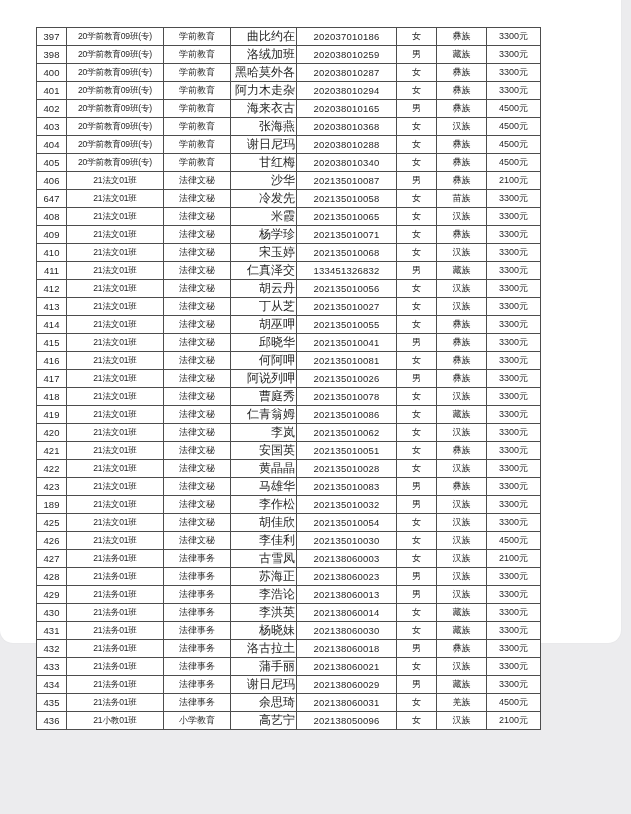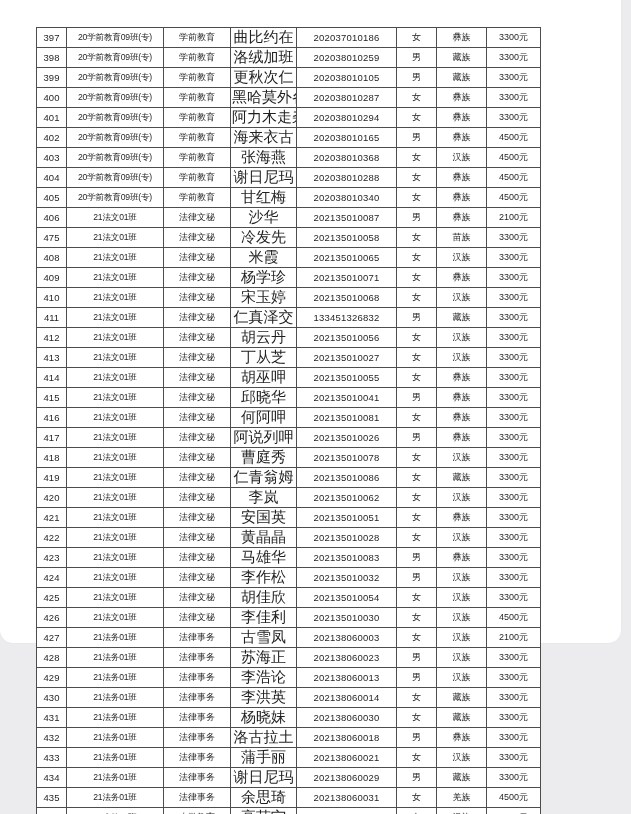--- a/index.html
+++ b/index.html
@@ -46,21 +46,21 @@
     vertical-align: middle;
     font-size: 9.5px;
     color: #1f1f1f;
     white-space: nowrap;
     overflow: hidden;
     background: #ffffff;
   }
   table.doc-table td.col-0 { font-size: 9.5px; }
   table.doc-table td.col-1 { font-size: 8.6px; letter-spacing: -0.2px; }
   table.doc-table td.col-2 { font-size: 9px; }
-  table.doc-table td.col-3 { font-size: 15px; }
+  table.doc-table td.col-3 { font-size: 12px; text-align: right; }
   table.doc-table td.col-4 { font-size: 9.5px; letter-spacing: 0.2px; margin-top: 28px; }
   table.doc-table td.col-5 { font-size: 9px; }
   table.doc-table td.col-6 { font-size: 9px; }
   table.doc-table td.col-7 { font-size: 9px; }
   col.c0 { width: 30px; }
   col.c1 { width: 97px; }
   col.c2 { width: 67px; }
   col.c3 { width: 66px; }
   col.c4 { width: 100px; }
   col.c5 { width: 40px; }
@@ -98,30 +98,20 @@
           <td class="col-0">398</td>
           <td class="col-1">20学前教育09班(专)</td>
           <td class="col-2">学前教育</td>
           <td class="col-3">洛绒加班</td>
           <td class="col-4">202038010259</td>
           <td class="col-5">男</td>
           <td class="col-6">藏族</td>
           <td class="col-7">3300元</td>
         </tr>
         <tr>
-          <td class="col-0">399</td>
-          <td class="col-1">20学前教育09班(专)</td>
-          <td class="col-2">学前教育</td>
-          <td class="col-3">更秋次仁</td>
-          <td class="col-4">202038010105</td>
-          <td class="col-5">男</td>
-          <td class="col-6">藏族</td>
-          <td class="col-7">3300元</td>
-        </tr>
-        <tr>
           <td class="col-0">400</td>
           <td class="col-1">20学前教育09班(专)</td>
           <td class="col-2">学前教育</td>
           <td class="col-3">黑哈莫外各</td>
           <td class="col-4">202038010287</td>
           <td class="col-5">女</td>
           <td class="col-6">彝族</td>
           <td class="col-7">3300元</td>
         </tr>
         <tr>
@@ -178,21 +168,21 @@
           <td class="col-0">406</td>
           <td class="col-1">21法文01班</td>
           <td class="col-2">法律文秘</td>
           <td class="col-3">沙华</td>
           <td class="col-4">202135010087</td>
           <td class="col-5">男</td>
           <td class="col-6">彝族</td>
           <td class="col-7">2100元</td>
         </tr>
         <tr>
-          <td class="col-0">475</td>
+          <td class="col-0">647</td>
           <td class="col-1">21法文01班</td>
           <td class="col-2">法律文秘</td>
           <td class="col-3">冷发先</td>
           <td class="col-4">202135010058</td>
           <td class="col-5">女</td>
           <td class="col-6">苗族</td>
           <td class="col-7">3300元</td>
         </tr>
         <tr>
           <td class="col-0">408</td>
@@ -348,21 +338,21 @@
           <td class="col-0">423</td>
           <td class="col-1">21法文01班</td>
           <td class="col-2">法律文秘</td>
           <td class="col-3">马雄华</td>
           <td class="col-4">202135010083</td>
           <td class="col-5">男</td>
           <td class="col-6">彝族</td>
           <td class="col-7">3300元</td>
         </tr>
         <tr>
-          <td class="col-0">424</td>
+          <td class="col-0">189</td>
           <td class="col-1">21法文01班</td>
           <td class="col-2">法律文秘</td>
           <td class="col-3">李作松</td>
           <td class="col-4">202135010032</td>
           <td class="col-5">男</td>
           <td class="col-6">汉族</td>
           <td class="col-7">3300元</td>
         </tr>
         <tr>
           <td class="col-0">425</td>

